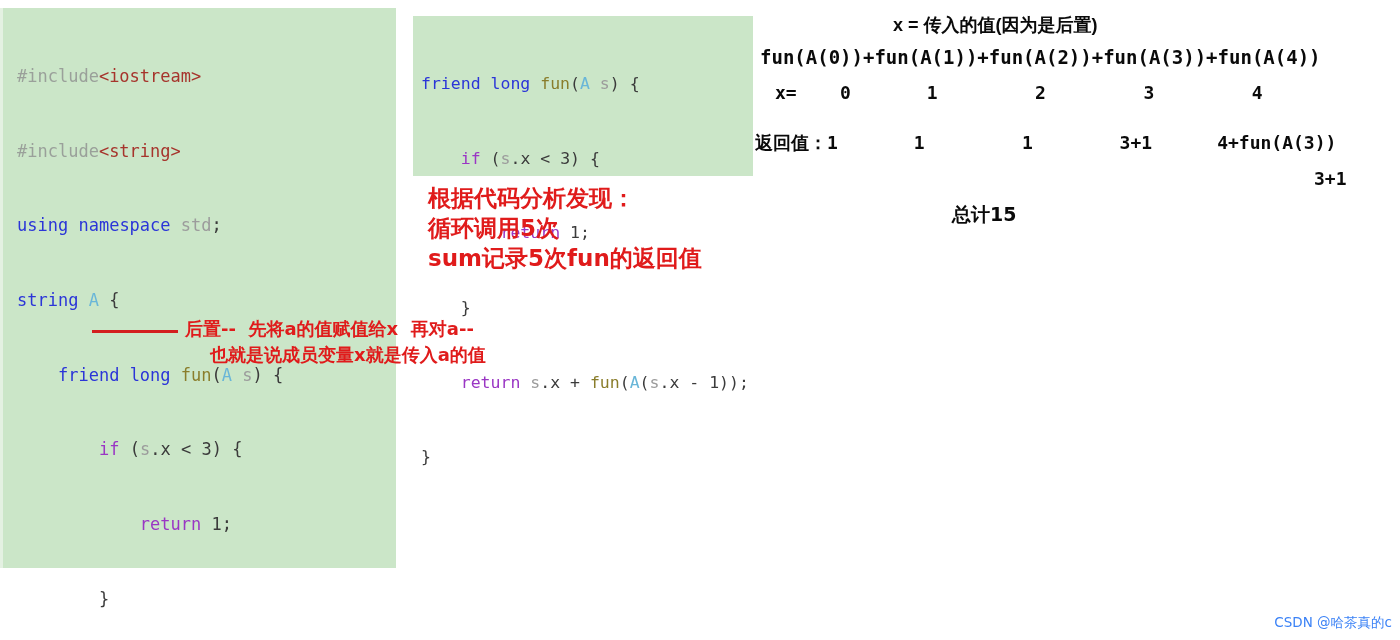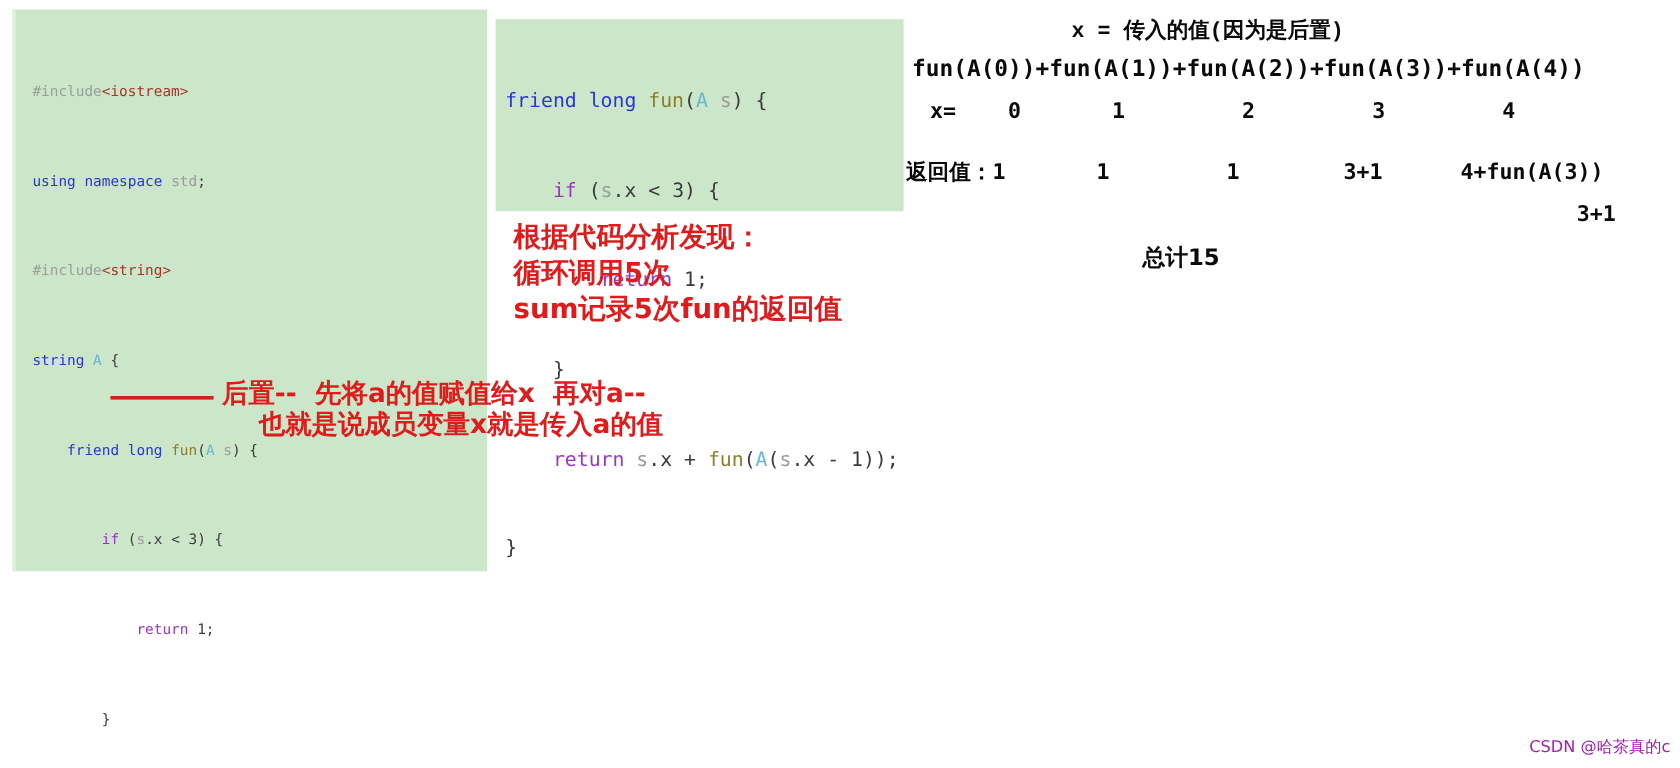--- a/index.html
+++ b/index.html
@@ -11,23 +11,23 @@
   }
   
   .code-block{
     position:absolute;
     background:#cbe6c8;
     box-sizing:border-box;
     font-family:"DejaVu Sans Mono","Liberation Mono",monospace;
     white-space:pre;
   }
   #code-main{
-    left:10px;top:8px;width:396px;height:468px;
+    left:0px;top:8px;width:396px;height:560px;
     border-left:3px solid #e4f1e2;
-    font-size:12px;line-height:24.9px;
+    font-size:17px;line-height:24.9px;
     padding:6px 0 0 14px;
   }
   #code-fun{
     left:413px;top:16px;width:340px;height:160px;
     font-size:16.5px;line-height:24.9px;
     padding:6px 0 0 8px;
   }
   .ln{display:block;height:24.9px;}
   
   .kw   {color:#2b35d8;text-align:center;}      
@@ -45,31 +45,31 @@
     background:#d31f1f;
   }
   
   .red-note{
     position:absolute;
     color:#e01b1b;
     font-family:"DejaVu Sans","Liberation Sans",sans-serif;
     font-weight:bold;
     white-space:pre;
   }
-  #note-postfix{left:185px;top:316px;font-size:22px;line-height:26px;}
+  #note-postfix{left:185px;top:316px;font-size:18px;line-height:26px;}
   #note-analysis{left:428px;top:183px;font-size:23px;line-height:30px;}
   
   .blk{
     position:absolute;
     color:#0a0a0a;
     white-space:pre;
   }
   #ann-x-equals{
     left:893px;top:13px;font-size:18px;font-weight:bold;
-    font-family:Liberation Mono, monospace;
+    font-family:Liberation Sans, sans-serif;
   }
   #ann-sum-expr{
     left:760px;top:46px;font-size:19px;font-weight:bold;
     font-family:"DejaVu Sans Mono","Liberation Mono",monospace;
   }
   #ann-x-row{
     left:775px;top:82px;font-size:18px;font-weight:bold;
     font-family:"DejaVu Sans Mono","Liberation Mono",monospace;
   }
   #ann-ret-row{
@@ -81,31 +81,31 @@
     font-family:"DejaVu Sans Mono","Liberation Mono",monospace;
     margin-left:24px;
   }
   #ann-total{
     left:952px;top:202px;font-size:19px;font-weight:bold;
     font-family:"DejaVu Sans","Liberation Sans",sans-serif;
   }
   
   #watermark{
     position:absolute;right:8px;bottom:8px;
-    color:#a21caf;font-size:13.5px;
+    color:#3b82f6;font-size:13.5px;
     font-family:"DejaVu Sans","Liberation Sans",sans-serif;
   }
 </style>
 </head>
 <body>
 
 <div class="code-block" id="code-main">
   <span class="ln"><span class="pre">#include</span><span class="hdr">&lt;iostream&gt;</span></span>
+  <span class="ln"><span class="pre">#include</span><span class="hdr">&lt;string&gt;</span></span>
   <span class="ln"><span class="kw">using</span> <span class="kw">namespace</span> <span class="var">std</span><span class="op">;</span></span>
-  <span class="ln"><span class="pre">#include</span><span class="hdr">&lt;string&gt;</span></span>
   <span class="ln"><span class="kw">string</span> <span class="typ">A</span> <span class="op">{</span></span>
   <span class="ln">    <span class="kw">friend</span> <span class="kw">long</span> <span class="fn">fun</span><span class="op">(</span><span class="typ">A</span> <span class="var">s</span><span class="op">)</span> <span class="op">{</span></span>
   <span class="ln">        <span class="kw2">if</span> <span class="op">(</span><span class="var">s</span><span class="op">.</span><span class="pln">x</span> <span class="op">&lt;</span> <span class="op">3</span><span class="op">)</span> <span class="op">{</span></span>
   <span class="ln">            <span class="kw2">return</span> <span class="op">1;</span></span>
   <span class="ln">        <span class="op">}</span></span>
   
   
   
   
   

